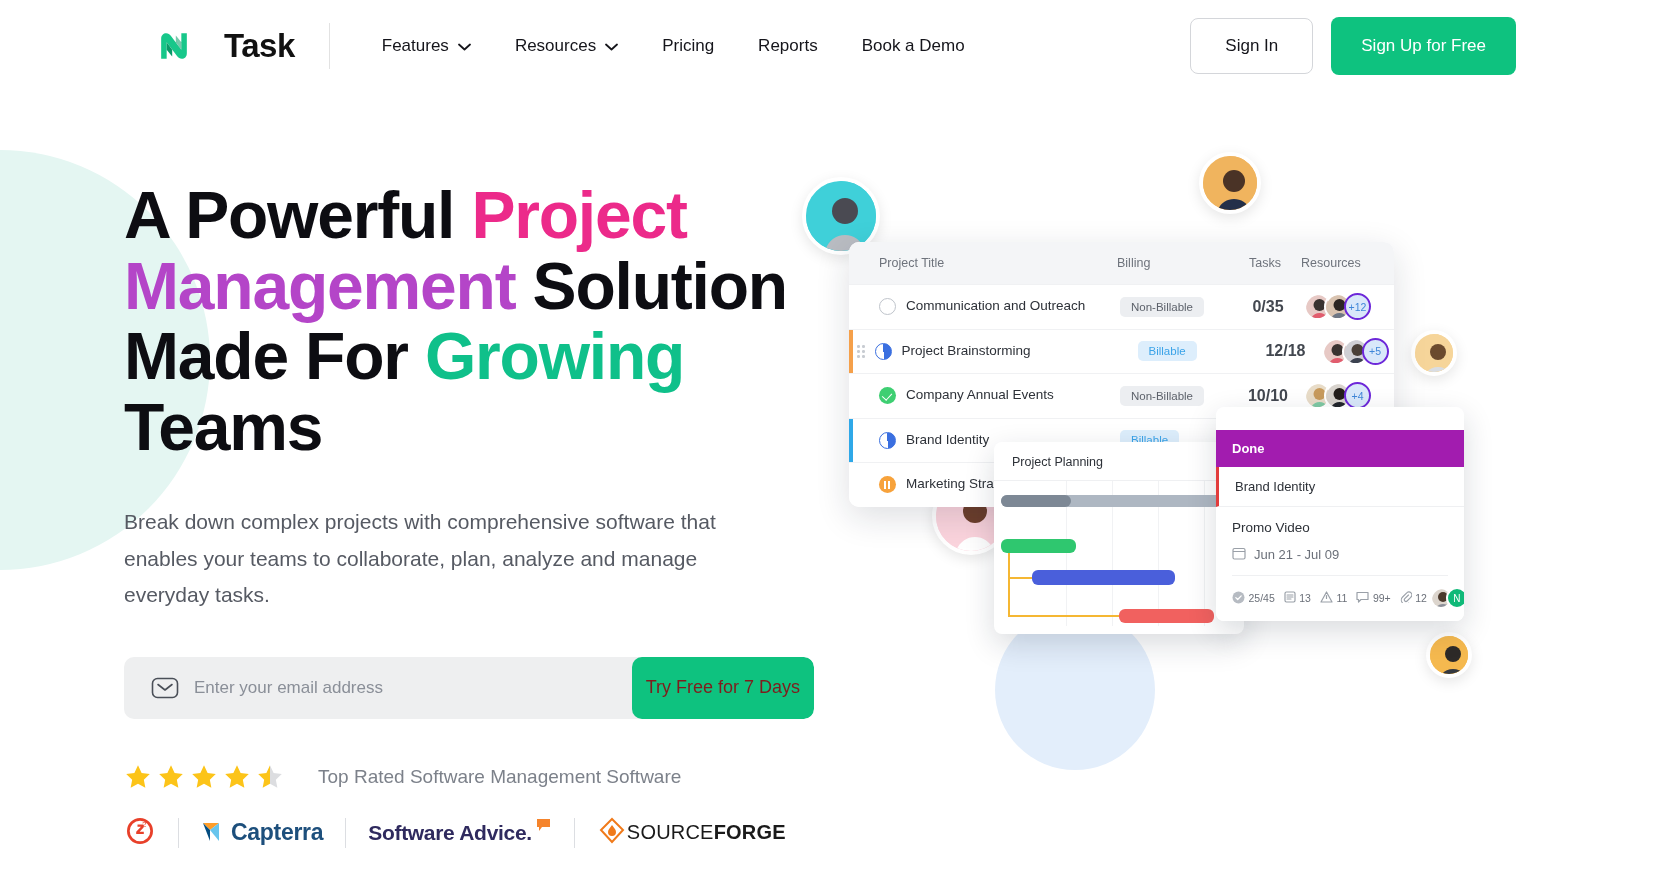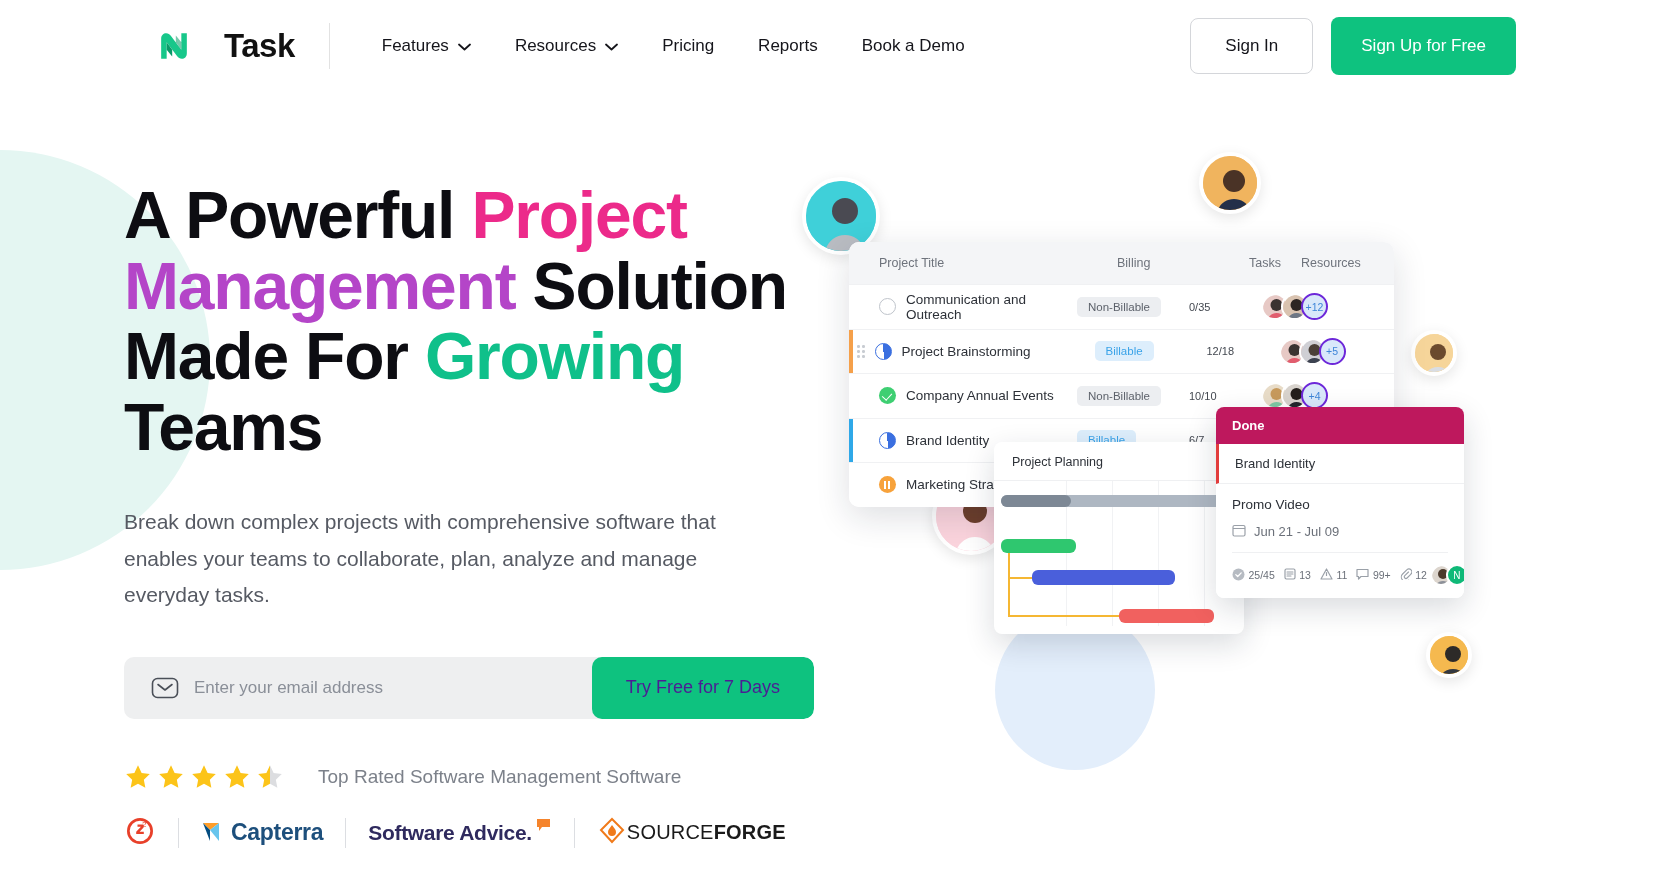--- a/index.html
+++ b/index.html
@@ -78,22 +78,22 @@
     display: flex; align-items: center; overflow: hidden;
   }
   .mail-icon { margin-left: 26px; margin-right: 14px; display:flex; }
   .email-input {
     flex: 1; border: none; outline: none; background: transparent;
     font-family: "Liberation Sans", sans-serif; font-size: 17px; color: #42464e;
     height: 100%;
   }
   .email-input::placeholder { color: #8a8f98; }
   .btn-try {
-    height: 62px; background: #0ec27f; color: #4c1d95; border: none;
-    border-radius: 10px; font-size: 18px; padding: 0 34px; cursor: pointer;
+    height: 62px; background: #0ec27f; color: #7f1d1d; border: none;
+    border-radius: 10px; font-size: 18px; padding: 0 14px; cursor: pointer;
     font-family: "Liberation Sans", sans-serif; white-space: nowrap;
   }
 
   .rating-row {
     margin-top: 44px; display: flex; align-items: center;
   }
   .stars { display: flex; gap: 5px; }
   .rating-label {
     margin-left: 34px; font-size: 19px; color: #7c818a;
   }
@@ -123,24 +123,24 @@
   }
   .proj-head {
     display: flex; align-items: center; height: 42px;
     background: #f4f5f7; font-size: 12.5px; color: #6e737c;
   }
   .proj-row {
     display: flex; align-items: center; height: 44.5px;
     border-top: 1px solid #f0f1f3; position: relative; background: #fff;
   }
   .row-bar { position: absolute; left: 0; top: 0; bottom: 0; width: 4px; }
-  .c-title { width: 228px; padding-left: 30px; display:flex; align-items:center; gap:10px;}
+  .c-title { width: 271px; padding-left: 30px; display:flex; gap:10px;}
   .c-title .tname { font-size: 13.5px; color: #2d3138; }
   .c-bill  { width: 112px; display: flex; }
-  .c-tasks { width: 72px; font-size: 11px; color: #434850; }
+  .c-tasks { width: 72px; text-align: center; font-size: 16px; color: #434850; font-weight: bold; }
   .c-res   { flex: 1; display: flex; align-items: center; }
   .pill {
     font-size: 11.5px; padding: 4px 11px; border-radius: 5px; white-space: nowrap;
   }
   .pill.non { background: #eceef1; color: #5d626b; }
   .pill.bil { background: #ddeefc; color: #3aa3e8; text-align: right; }
   .head-title { width: 268px; padding-left: 30px; }
   .head-bill  { width: 112px; }
   .head-tasks { width: 72px; text-align: center; }
   .head-res   { flex: 1; }
@@ -192,22 +192,23 @@
   .gbar { position: absolute; height: 12px; border-radius: 6px; }
 
   
   .kanban {
     position: absolute; left: 372px; top: 315px; width: 248px;
     z-index: 30;
     border-radius: 8px; box-shadow: 0 10px 30px rgba(20,28,48,.16);
     overflow: hidden; background: #fff;
   }
   .kb-head {
-    background: #be185d; color: #fff; font-size: 13px; font-weight: 600;
+    background: #a21caf; color: #fff; font-size: 13px; font-weight: 600;
     padding: 11px 0 11px 16px;
+    margin-top: 23px;
   }
   .kb-item {
     background: #fff; padding: 12px 0 12px 16px; font-size: 13px; color: #2d3138;
     border-left: 3px solid #e23c3c; border-bottom: 1px solid #eff0f2;
   }
   .kb-card { background: #fff; padding: 13px 16px 12px 16px; }
   .kb-card .ttl { font-size: 13.5px; color: #2d3138; }
   .kb-date {
     display: flex; align-items: center; gap: 8px; margin-top: 11px;
     font-size: 13px; color: #6b7079;

